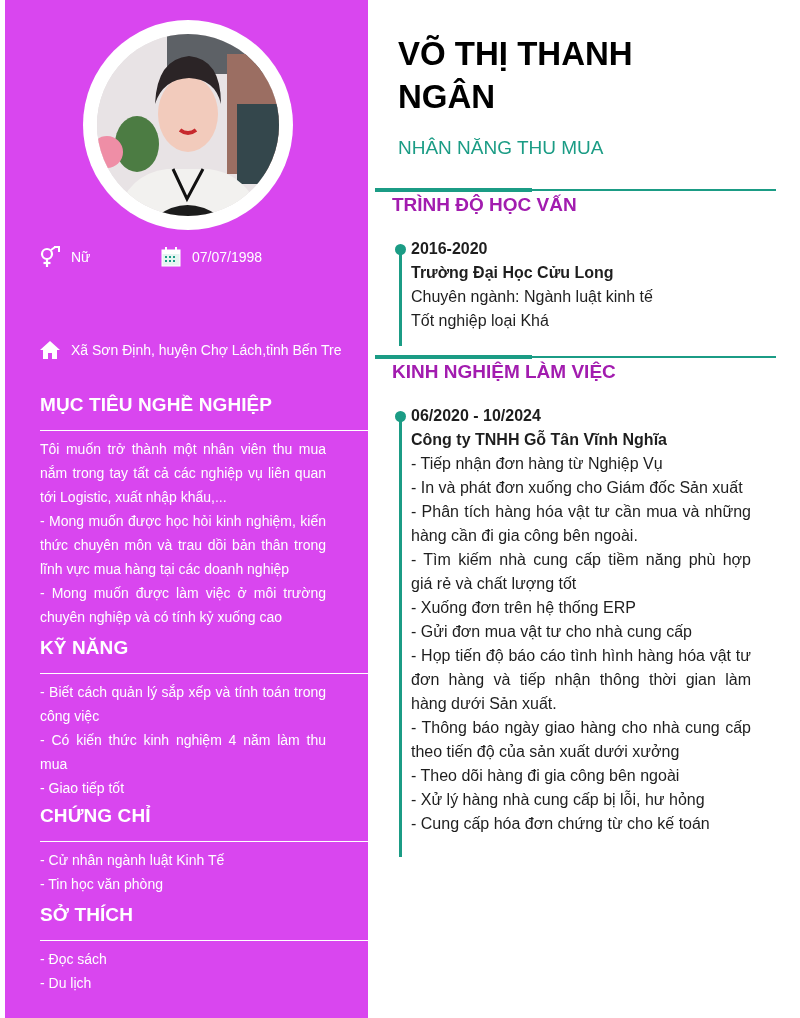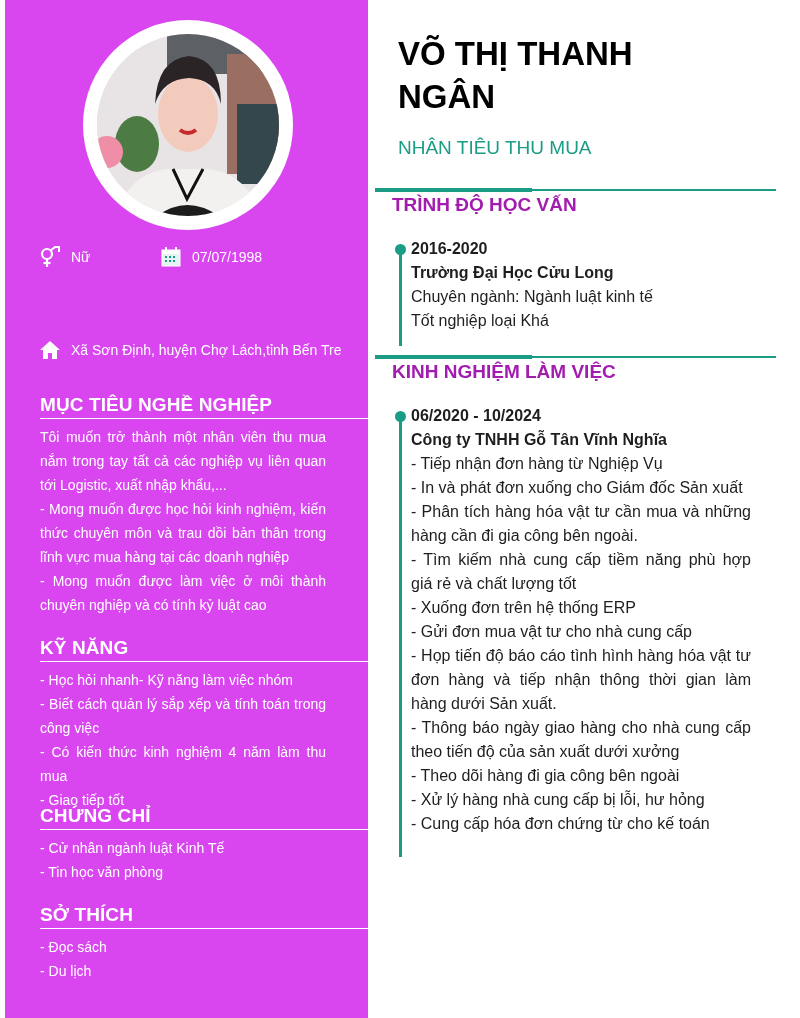--- a/index.html
+++ b/index.html
@@ -20,21 +20,21 @@
     background: linear-gradient(180deg, #e9e4e6 0%, #dcd6d8 45%, #f0ecee 100%);
   }
   .avatar svg { width: 100%; height: 100%; display: block; }
 
   .info-row { position: absolute; display: flex; align-items: center; font-size: 14px; }
   .info-row .ico { width: 22px; height: 22px; margin-right: 10px; display: flex; align-items: center; justify-content: center; }
   .info-row .ico svg { width: 22px; height: 22px; }
 
   .side-section { position: absolute; left: 35px; width: 328px; }
   .side-title {
-    font-size: 19px; font-weight: bold; letter-spacing: 0.1px; padding-bottom: 2px;
+    font-size: 19px; font-weight: bold; letter-spacing: 0.1px; padding-bottom: 14px;
     border-bottom: 1.5px solid #ffffff; margin-bottom: 6px;
   }
   .side-text { font-size: 14px; line-height: 24px; padding-right: 42px; text-align: justify; }
   .side-text p { margin: 0; }
 
   .main { position: absolute; left: 375px; top: 0; width: 425px; height: 1018px; color: #1e1e1e; }
   .name {
     position: absolute; left: 23px; top: 32px; font-size: 33px; line-height: 43px;
     font-weight: bold; color: #000000; width: 300px;
   }
@@ -116,28 +116,27 @@
         </svg>
     </span>
     <span>Xã Sơn Định, huyện Chợ Lách,tỉnh Bến Tre</span>
   </div>
 
   <div class="side-section" style="top:394px;">
     <div class="side-title">MỤC TIÊU NGHỀ NGHIỆP</div>
     <div class="side-text">
       <p>Tôi muốn trở thành một nhân viên thu mua nắm trong tay tất cả các nghiệp vụ liên quan tới Logistic, xuất nhập khẩu,...</p>
       <p>- Mong muốn được học hỏi kinh nghiệm, kiến thức chuyên môn và trau dồi bản thân trong lĩnh vực mua hàng tại các doanh nghiệp</p>
-      <p>- Mong muốn được làm việc ở môi thành chuyên nghiệp và có tính kỷ luật cao</p>
+      <p>- Mong muốn được làm việc ở môi trường chuyên nghiệp và có tính kỷ xuống cao</p>
     </div>
   </div>
 
   <div class="side-section" style="top:637px;">
     <div class="side-title">KỸ NĂNG</div>
     <div class="side-text">
-      <p>- Học hỏi nhanh- Kỹ năng làm việc nhóm</p>
       <p>- Biết cách quản lý sắp xếp và tính toán trong công việc</p>
       <p>- Có kiến thức kinh nghiệm 4 năm làm thu mua</p>
       <p>- Giao tiếp tốt</p>
     </div>
   </div>
 
   <div class="side-section" style="top:805px;">
     <div class="side-title">CHỨNG CHỈ</div>
     <div class="side-text">
       <p>- Cử nhân ngành luật Kinh Tế</p>
@@ -149,21 +148,21 @@
     <div class="side-title">SỞ THÍCH</div>
     <div class="side-text">
       <p>- Đọc sách</p>
       <p>- Du lịch</p>
     </div>
   </div>
 </div>
 
 <div class="main">
   <div class="name">VÕ THỊ THANH NGÂN</div>
-  <div class="job-title">NHÂN TIÊU THU MUA</div>
+  <div class="job-title">NHÂN NĂNG THU MUA</div>
 
   <div class="sec-head" style="top:189px;">
     <div class="line-thin"></div>
     <div class="line-thick"></div>
     <div class="title">TRÌNH ĐỘ HỌC VẤN</div>
   </div>
 
   <div class="timeline" style="top:242px;">
     <div class="vline" style="height:98px;"></div>
     <div class="dot"></div>

